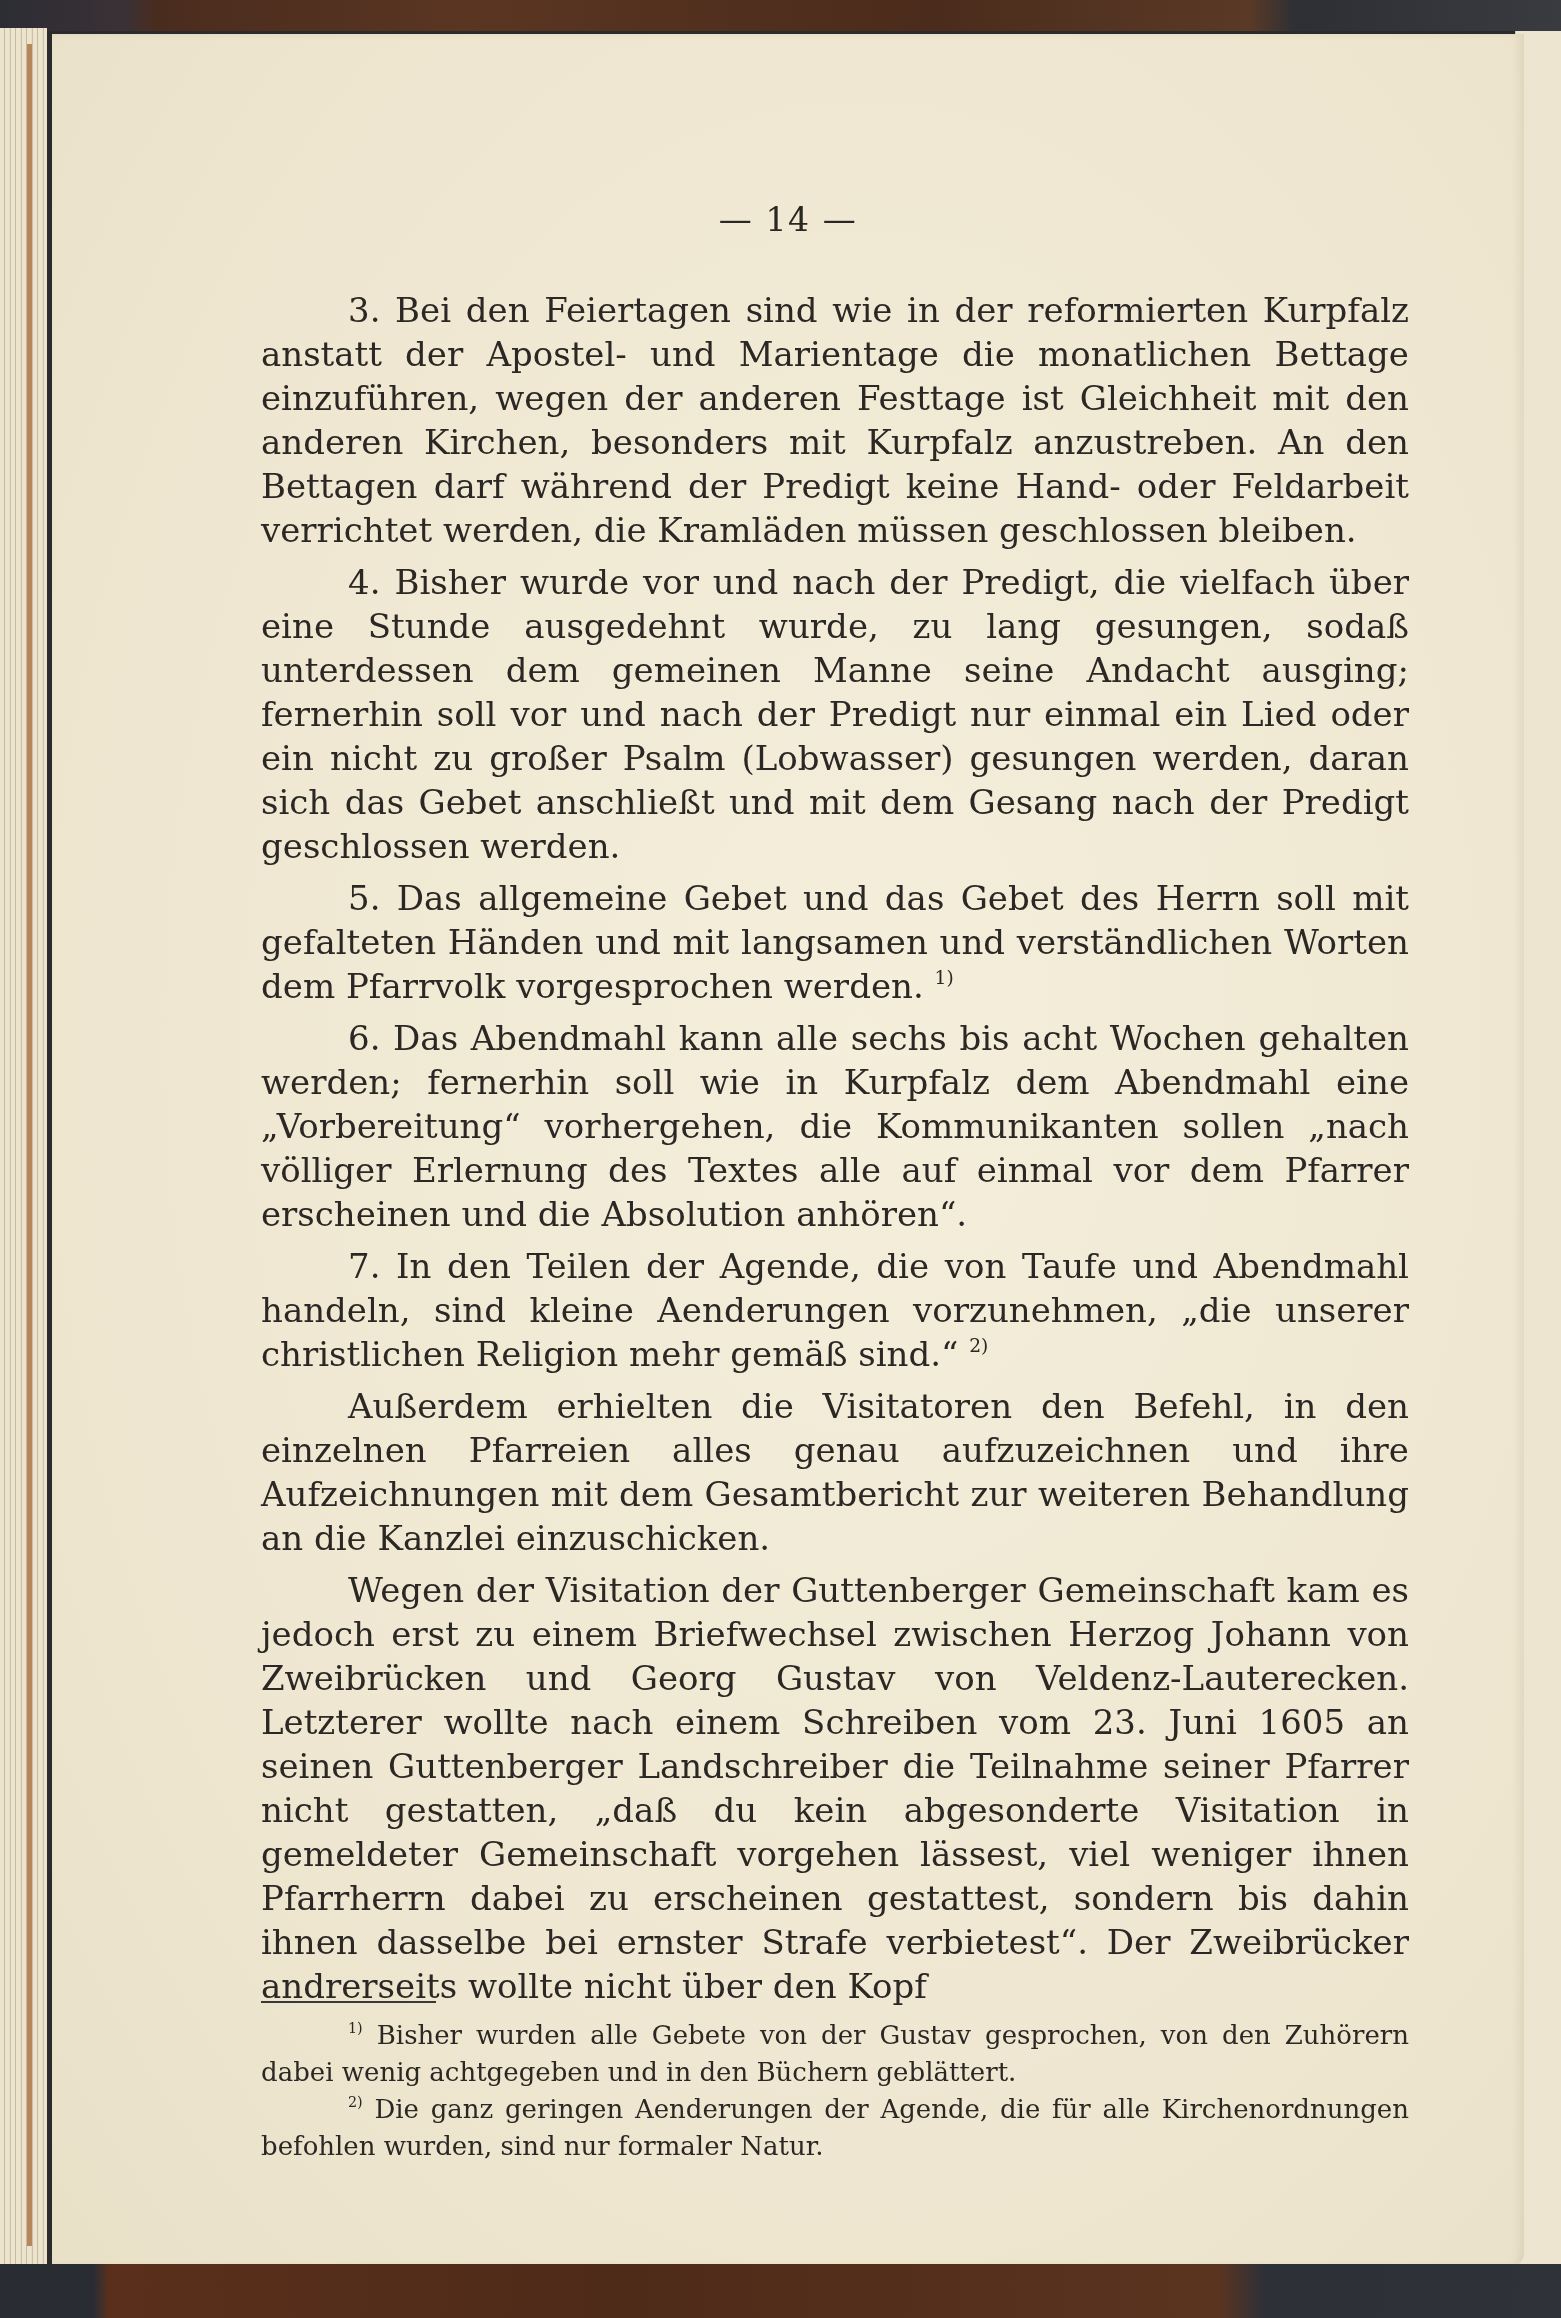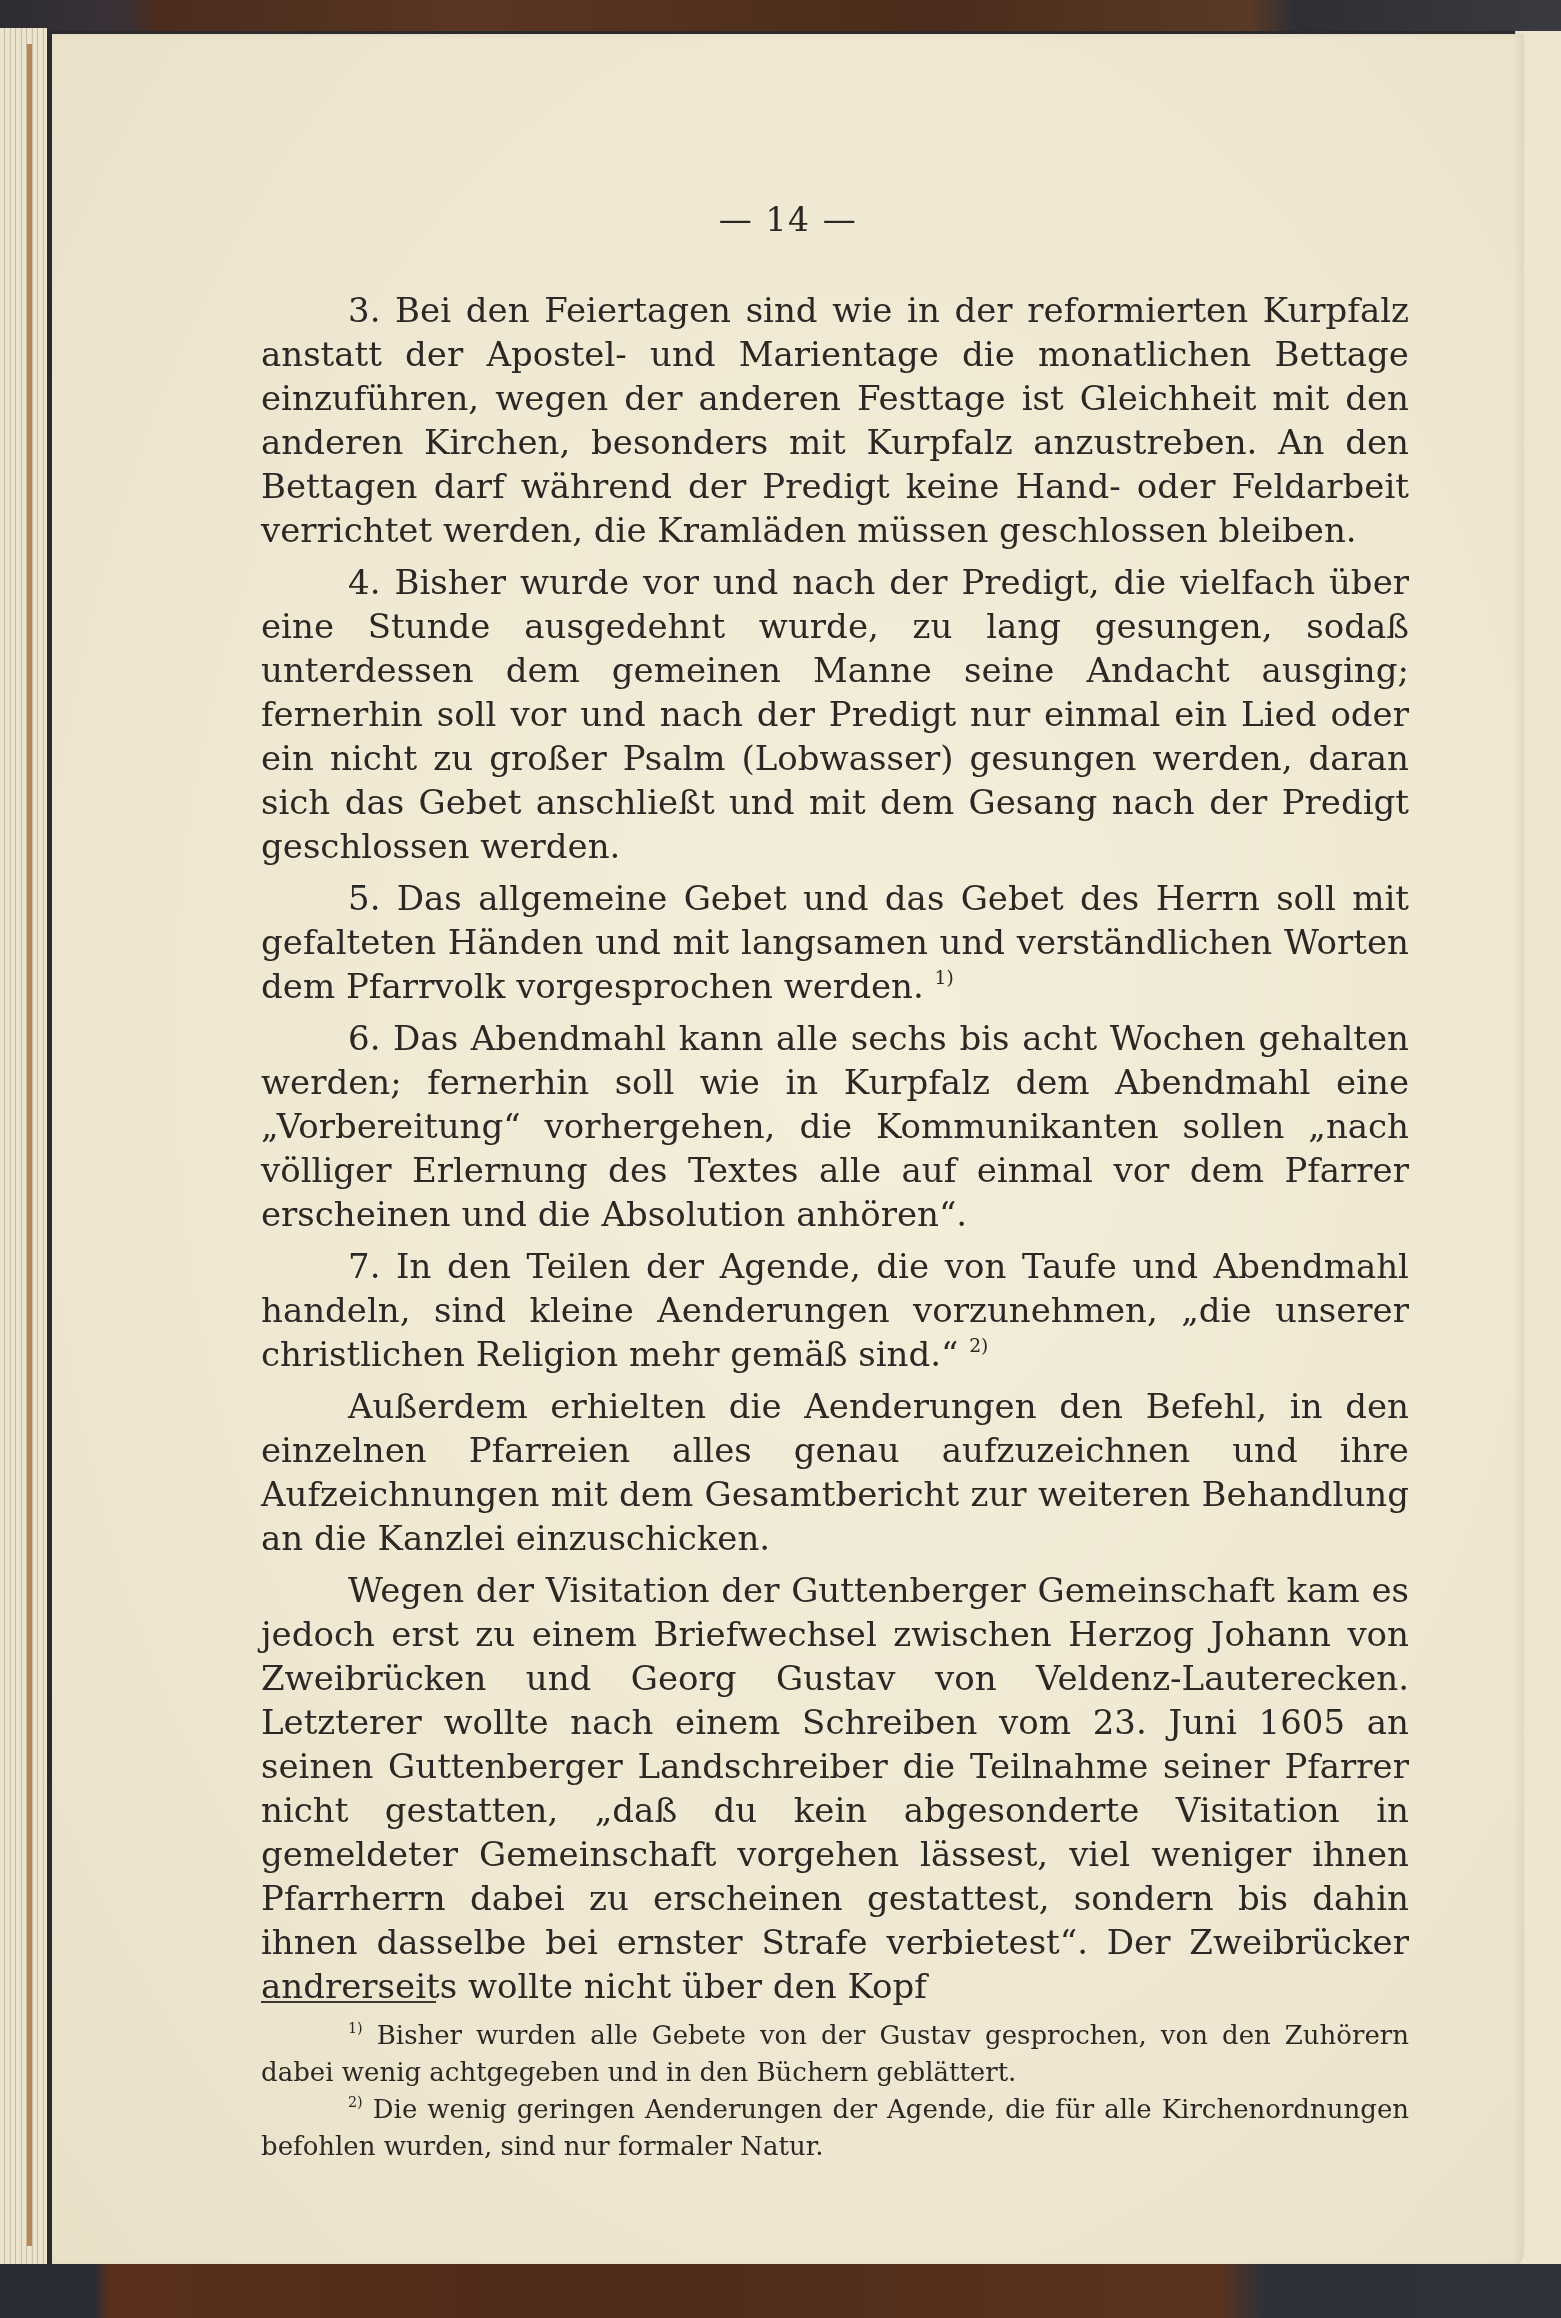--- a/index.html
+++ b/index.html
@@ -68,26 +68,26 @@
 
 <div class="page">
   <div class="folio">— 14 —</div>
 
   <div class="body-text">
     <p><span>3.</span> <span>Bei den Feiertagen sind wie in der reformierten Kurpfalz anstatt der Apostel- und Marientage die monatlichen Bettage einzuführen, wegen der anderen Festtage ist Gleichheit mit den anderen Kirchen, besonders mit Kurpfalz anzustreben. An den Bettagen darf während der Predigt keine Hand- oder Feldarbeit verrichtet werden, die Kramläden müssen geschlossen bleiben.</span></p>
     <p><span>4.</span> <span>Bisher wurde vor und nach der Predigt, die vielfach über eine Stunde ausgedehnt wurde, zu lang gesungen, sodaß unterdessen dem gemeinen Manne seine Andacht ausging; fernerhin soll vor und nach der Predigt nur einmal ein Lied oder ein nicht zu großer Psalm (Lobwasser) gesungen werden, daran sich das Gebet anschließt und mit dem Gesang nach der Predigt geschlossen werden.</span></p>
     <p><span>5.</span> <span>Das allgemeine Gebet und das Gebet des Herrn soll mit gefalteten Händen und mit langsamen und verständlichen Worten dem Pfarrvolk vorgesprochen werden.</span> <sup>1)</sup></p>
     <p><span>6.</span> <span>Das Abendmahl kann alle sechs bis acht Wochen gehalten werden; fernerhin soll wie in Kurpfalz dem Abendmahl eine „Vorbereitung“ vorhergehen, die Kommunikanten sollen „nach völliger Erlernung des Textes alle auf einmal vor dem Pfarrer erscheinen und die Absolution anhören“.</span></p>
     <p><span>7.</span> <span>In den Teilen der Agende, die von Taufe und Abendmahl handeln, sind kleine Aenderungen vorzunehmen, „die unserer christlichen Religion mehr gemäß sind.“</span> <sup>2)</sup></p>
-    <p><span>Außerdem erhielten die Aenderungen den Befehl, in den einzelnen Pfarreien alles genau aufzuzeichnen und ihre Aufzeichnungen mit dem Gesamtbericht zur weiteren Behandlung an die Kanzlei einzuschicken.</span></p>
+    <p><span>Außerdem erhielten die Visitatoren den Befehl, in den einzelnen Pfarreien alles genau aufzuzeichnen und ihre Aufzeichnungen mit dem Gesamtbericht zur weiteren Behandlung an die Kanzlei einzuschicken.</span></p>
     <p><span>Wegen der Visitation der Guttenberger Gemeinschaft kam es jedoch erst zu einem Briefwechsel zwischen Herzog Johann von Zweibrücken und Georg Gustav von Veldenz-Lauterecken. Letzterer wollte nach einem Schreiben vom 23. Juni 1605 an seinen Guttenberger Landschreiber die Teilnahme seiner Pfarrer nicht gestatten, „daß du kein abgesonderte Visitation in gemeldeter Gemeinschaft vorgehen lässest, viel weniger ihnen Pfarrherrn dabei zu erscheinen gestattest, sondern bis dahin ihnen dasselbe bei ernster Strafe verbietest“. Der Zweibrücker andrerseits wollte nicht über den Kopf</span></p>
   </div>
 
   <div class="fn-sep"></div>
 
   <div class="footnotes">
     <p><sup>1)</sup> <span>Bisher wurden alle Gebete von der Gustav gesprochen, von den Zuhörern dabei wenig achtgegeben und in den Büchern geblättert.</span></p>
-    <p><sup>2)</sup> <span>Die wenig geringen Aenderungen der Agende, die für alle Kirchenordnungen befohlen wurden, sind nur formaler Natur.</span></p>
+    <p><sup>2)</sup> <span>Die ganz geringen Aenderungen der Agende, die für alle Kirchenordnungen befohlen wurden, sind nur formaler Natur.</span></p>
   </div>
 </div>
 
 <div class="cover-bottom"></div>
 
 
 </body></html>

